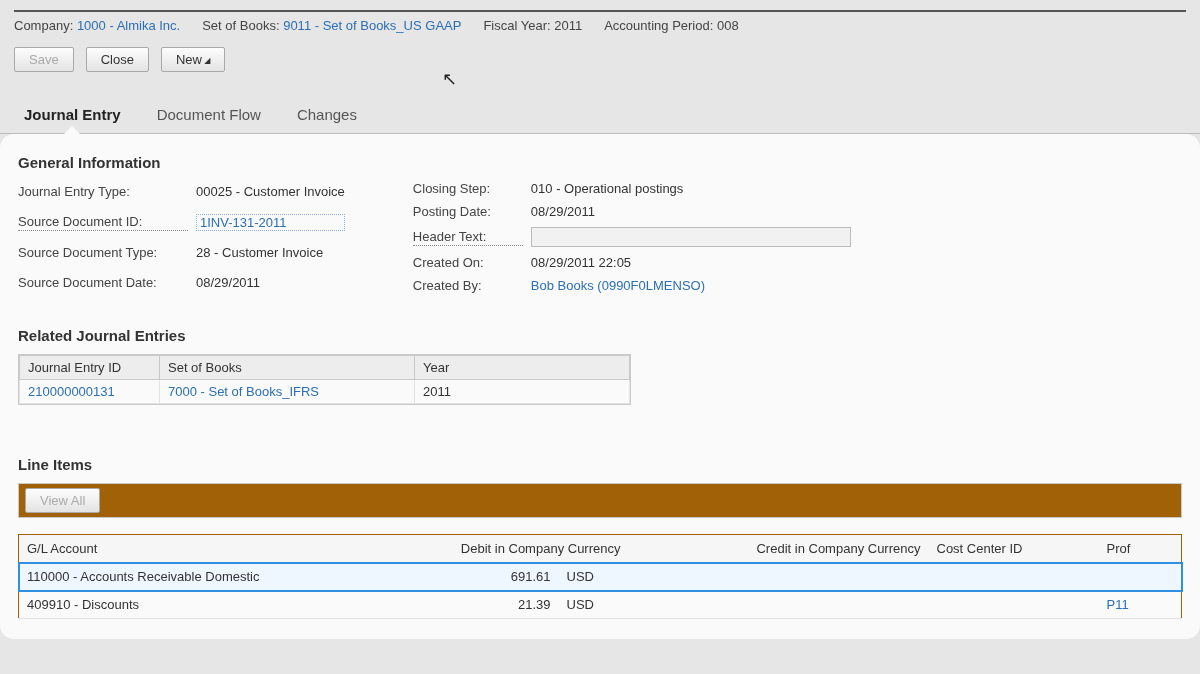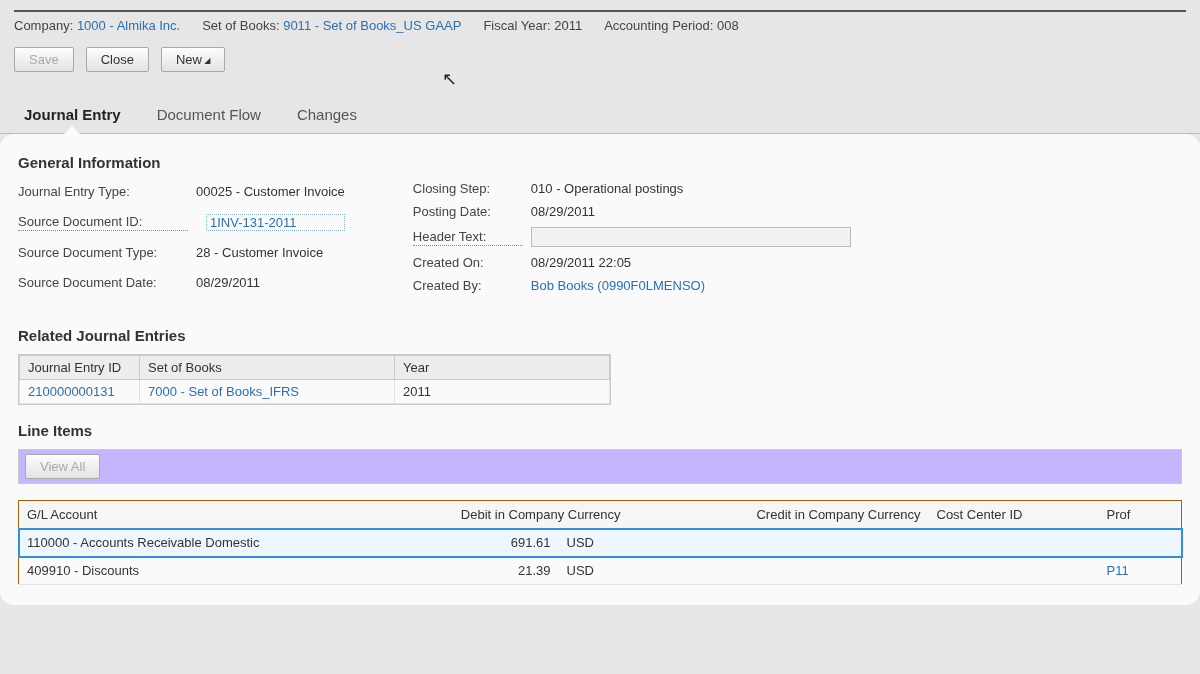--- a/index.html
+++ b/index.html
@@ -104,21 +104,20 @@
     column-gap: 8px;
     align-items: center;
   }
   .info-label { color: #444; }
   .info-label.dotted { border-bottom: 1px dotted #888; display: inline-block; padding-bottom: 1px; }
   .val-link {
     color: #2b6fb6;
     border: 1px dotted #89b3dd;
     padding: 0 3px;
     cursor: pointer;
-    margin-left: 10px;
   }
   .header-text-input {
     width: 320px;
     height: 20px;
     border: 1px solid #bbb;
     background: #f1f1f1;
   }
   .related-table, .line-items-table {
     border-collapse: collapse;
     font-size: 13px;
@@ -133,21 +132,21 @@
     text-align: left;
     padding: 4px 8px;
     font-weight: normal;
     color: #333;
   }
   .related-table td {
     border: 1px solid #e3e3e3;
     padding: 4px 8px;
   }
   .line-toolbar {
-    background: #c4b5fd;
+    background: #a16207;
     border: 1px solid #c9c9c9;
     padding: 4px 6px;
     margin-top: 4px;
   }
   .line-items-table {
     width: 100%;
     border: 1px solid #a16207;
     margin-top: 16px;
   }
   .line-items-table th {
@@ -245,36 +244,36 @@
       <span class="info-label">Created By:</span>
       <span class="link">Bob Books (0990F0LMENSO)</span>
     </div>
   </div>
 
   <div class="section-title" style="margin-top:34px">Related Journal Entries</div>
   <div class="related-wrap">
     <table class="related-table">
       <thead>
         <tr>
-          <th style="width:120px">Journal Entry ID</th>
+          <th style="width:140px">Journal Entry ID</th>
           <th style="width:255px">Set of Books</th>
           <th style="width:215px">Year</th>
         </tr>
       </thead>
       <tbody>
         <tr>
           <td><span class="link">210000000131</span></td>
           <td><span class="link">7000 - Set of Books_IFRS</span></td>
           <td>2011</td>
         </tr>
       </tbody>
     </table>
   </div>
 
-  <div class="section-title" style="margin-top:14px">Line Items</div>
+  <div class="section-title" style="margin-top:48px">Line Items</div>
   <div class="line-toolbar">
     <button class="btn" disabled="">View All</button>
   </div>
   <table class="line-items-table">
     <colgroup>
       <col style="width:340px">
         <col style="width:200px">
         <col style="width:70px">
       <col style="width:230px">
         <col style="width:70px">

